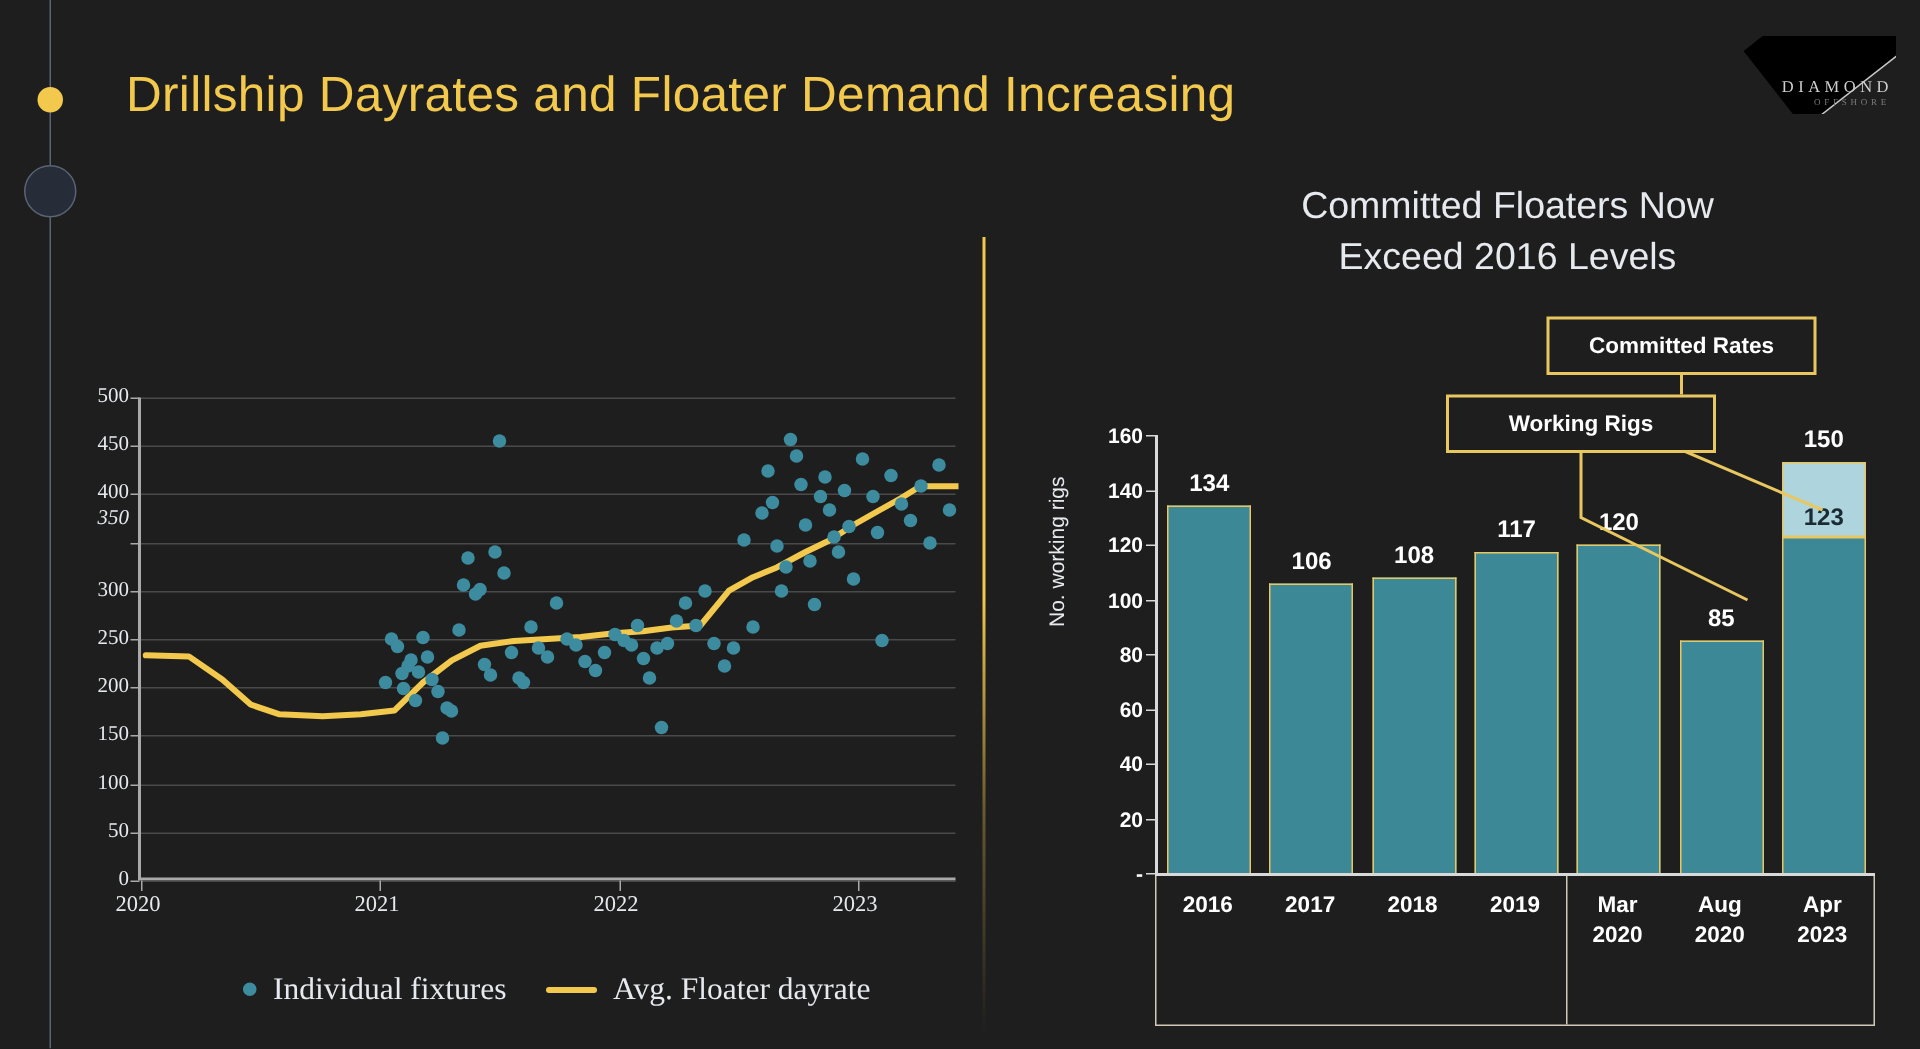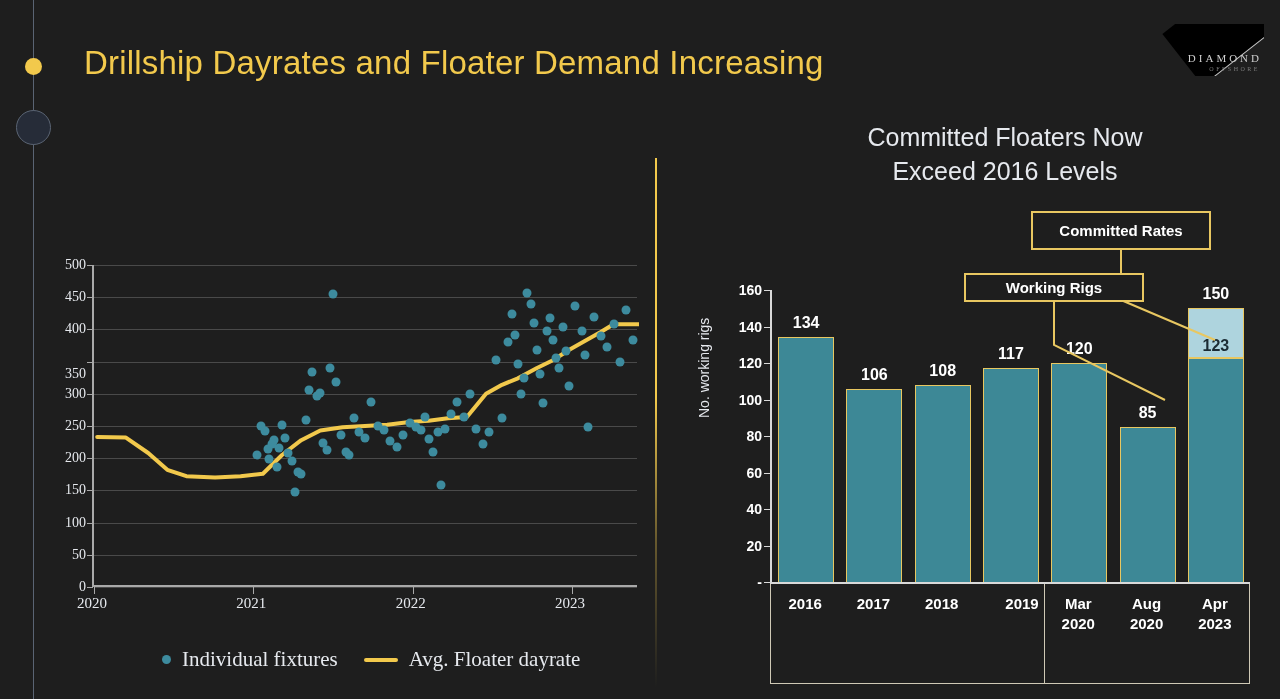--- a/index.html
+++ b/index.html
@@ -176,21 +176,21 @@
     line-height: 1.3; white-space: pre-line;
   }
 
   
   .callout {
     position: absolute; border: 2px solid #e8c761; background: #1e1e1e;
     display: flex; align-items: center; justify-content: center;
     font-size: 15px; font-weight: 700; color: #ffffff;
   }
   #callout-committed { left: 1031px; top: 211px; width: 180px; height: 39px; }
-  #callout-working   { left: 964px;  top: 263px; width: 180px; height: 29px; margin-top: 10px; }
+  #callout-working   { left: 964px;  top: 263px; width: 180px; height: 39px; }
   .leader-svg { position: absolute; left: 0; top: 0; pointer-events: none; }
 </style>
 </head>
 <body>
 
 <div id="slide">
 
   <div class="tl-line"></div>
   <div class="tl-dot-gold"></div>
   <div class="tl-circle"></div>
@@ -215,21 +215,21 @@
 
   <div id="scatter-panel">
     <div class="sc-ylabels" id="sc-ylabels">
         <div class="sc-ylabel" style="top: 322px;">0</div>
         <div class="sc-ylabel" style="top: 289.8px;">50</div>
         <div class="sc-ylabel" style="top: 257.6px;">100</div>
         <div class="sc-ylabel" style="top: 225.4px;">150</div>
         <div class="sc-ylabel" style="top: 193.2px;">200</div>
         <div class="sc-ylabel" style="top: 161px;">250</div>
         <div class="sc-ylabel" style="top: 128.8px;">300</div>
-        <div class="sc-ylabel" style="top: 109px;">350</div>
+        <div class="sc-ylabel" style="top: 81px; font-style: italic;">350</div>
         <div class="sc-ylabel" style="top: 64.4px;">400</div>
         <div class="sc-ylabel" style="top: 32.2px;">450</div>
         <div class="sc-ylabel" style="top: 0px;">500</div>
       </div>
     <div class="sc-plot" id="sc-plot">
       <div class="sc-axis-bottom"></div>
     <div class="sc-grid" style="top: 322px;"></div>
         <div class="sc-tick" style="top: 322px;"></div>
         <div class="sc-grid" style="top: 289.8px;"></div>
         <div class="sc-tick" style="top: 289.8px;"></div>
@@ -409,21 +409,21 @@
           <div class="bar-seg working" style="height: 224.475px;"></div>
         </div>
         <div class="bar-value" style="left: 443.857px; bottom: 278.75px;">150</div>
         <div class="bar-value inner" style="left: 443.857px; bottom: 227.475px;">123</div>
       </div>
     <div class="br-baseline"></div>
     <div class="br-labelbox" id="br-labelbox">
         <div class="br-xlabel" style="left: 34.1429px;">2016</div>
         <div class="br-xlabel" style="left: 102.429px;">2017</div>
         <div class="br-xlabel" style="left: 170.714px;">2018</div>
-        <div class="br-xlabel" style="left: 251px;">2019</div>
+        <div class="br-xlabel" style="left: 239px;">2019</div>
         <div class="br-xlabel" style="left: 307.286px;">Mar
 2020</div>
         <div class="br-xlabel" style="left: 375.571px;">Aug
 2020</div>
         <div class="br-xlabel" style="left: 443.857px;">Apr
 2023</div>
         <div class="sep" style="left: 273.143px;"></div>
       </div>
   <div class="br-ytick" style="top: 292px;"></div>
       <div class="br-ytick" style="top: 255.5px;"></div>

